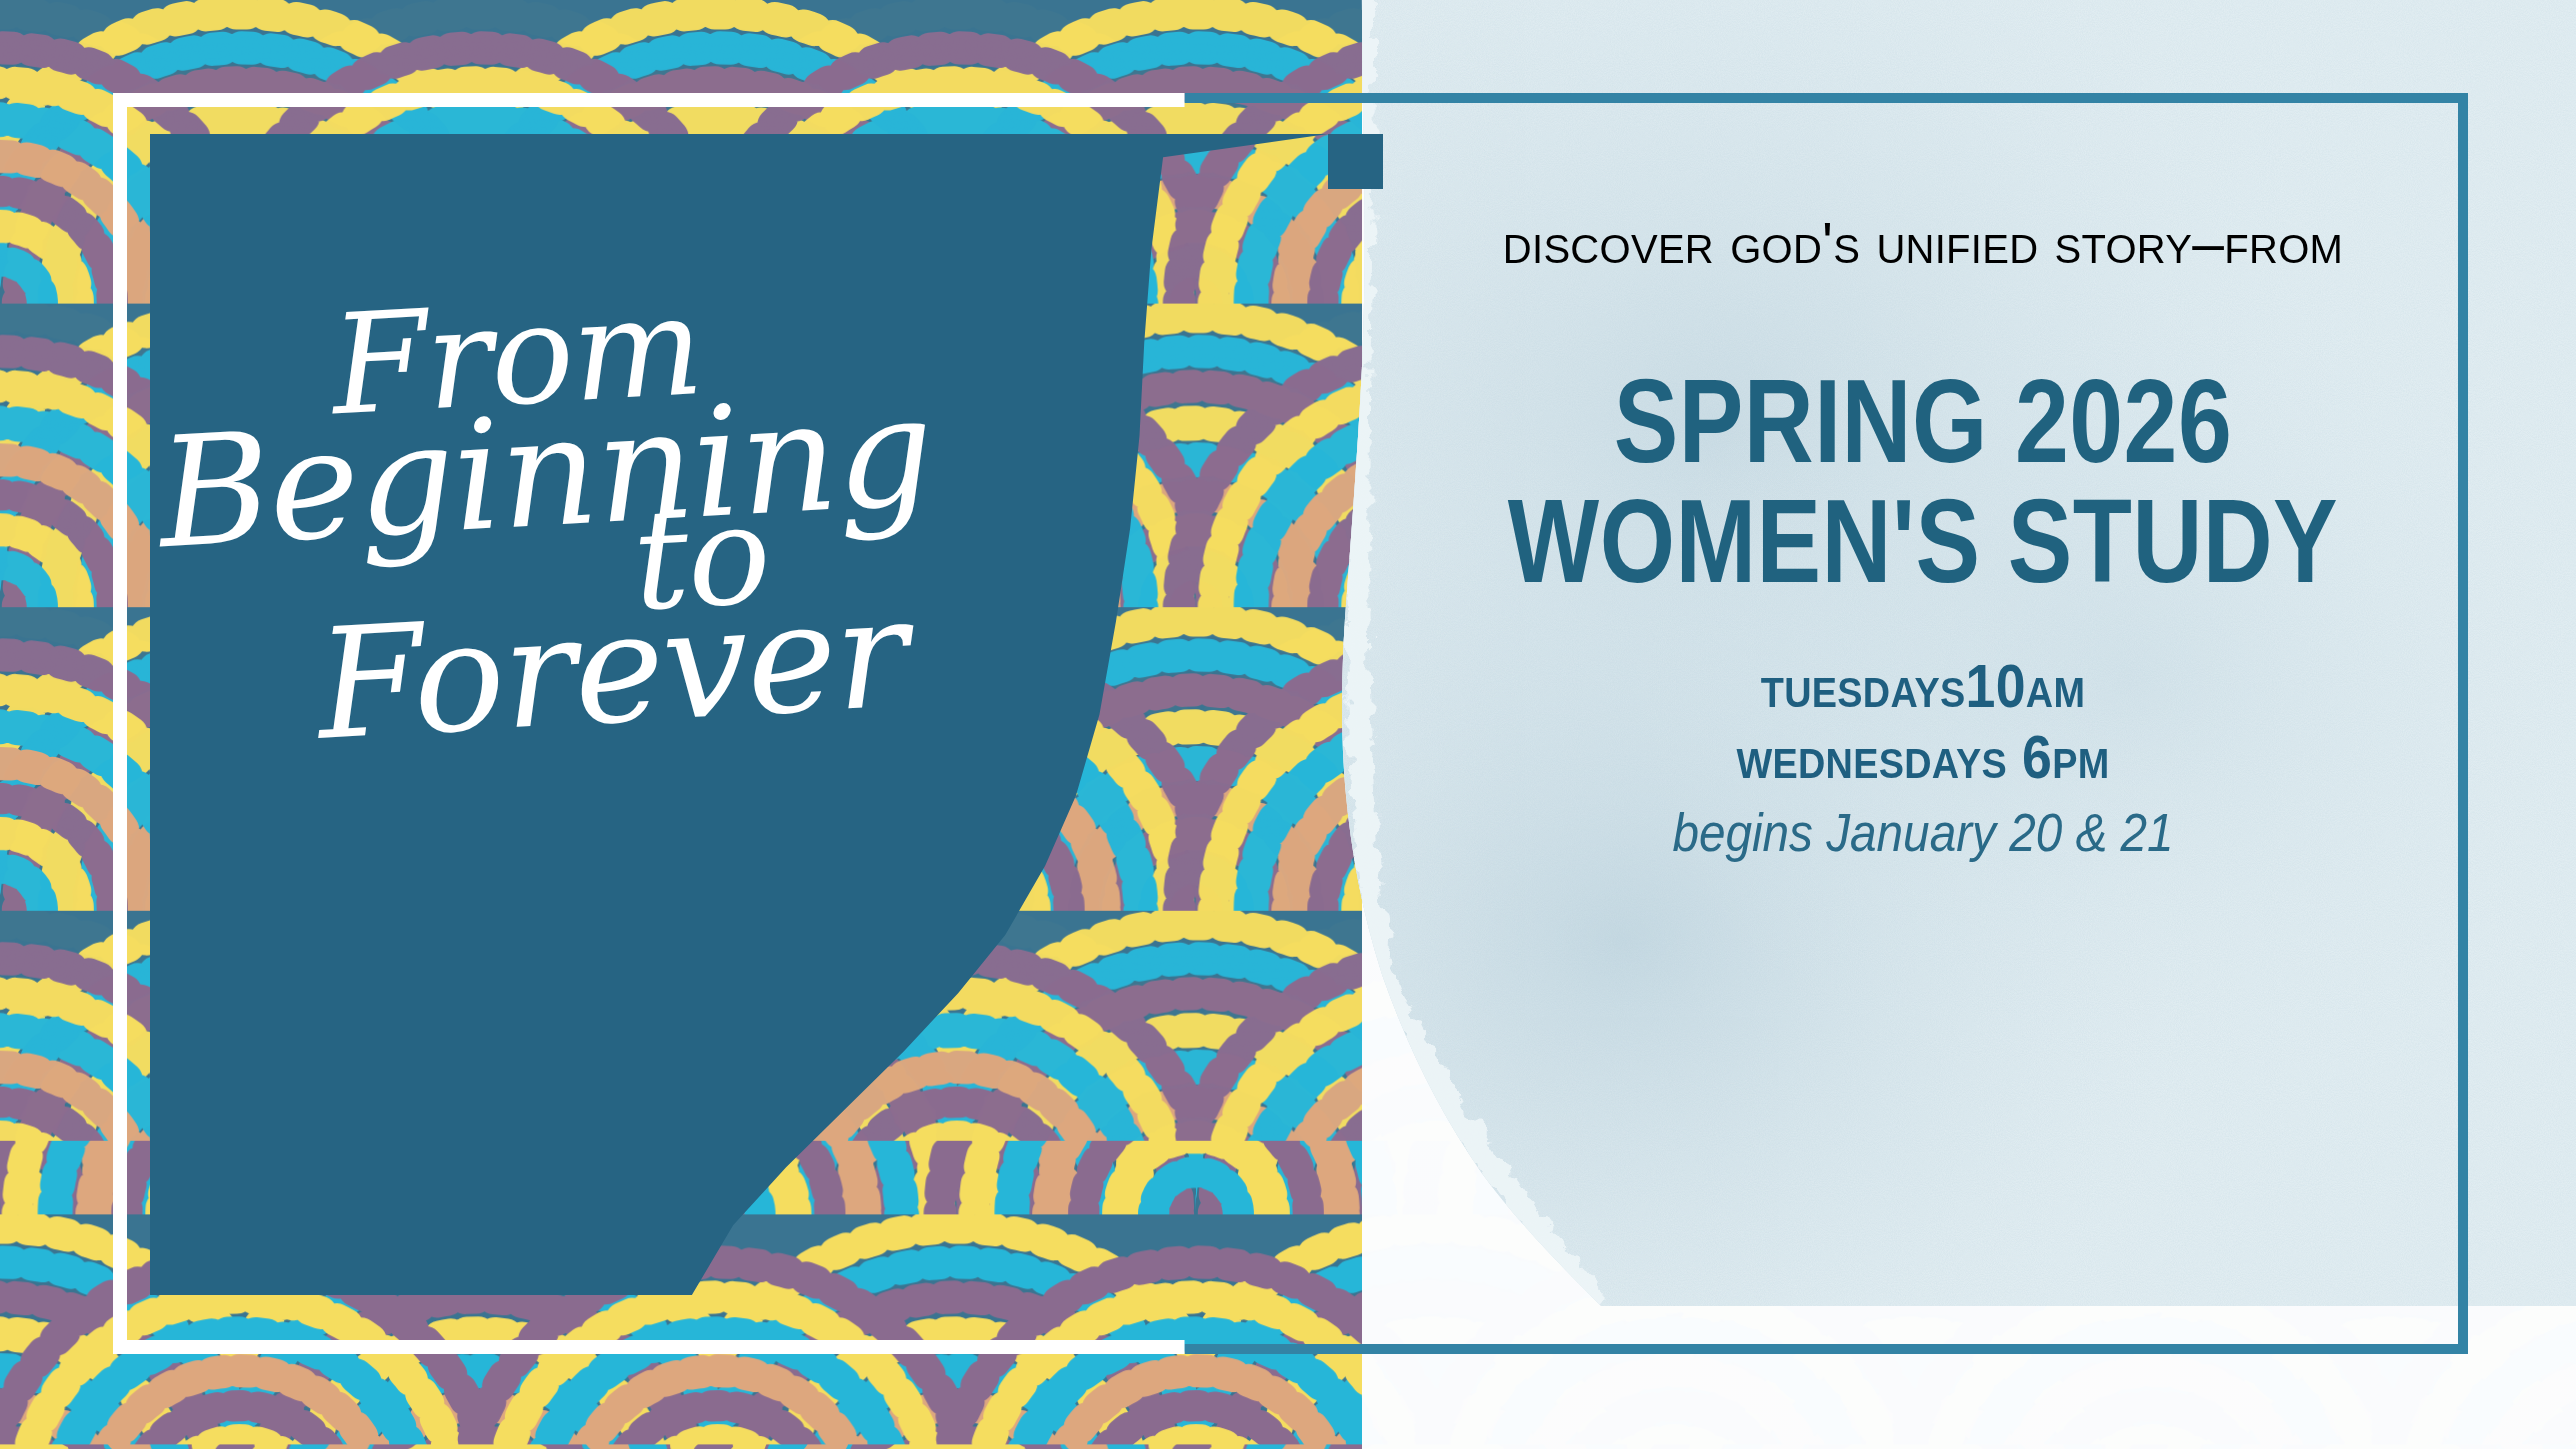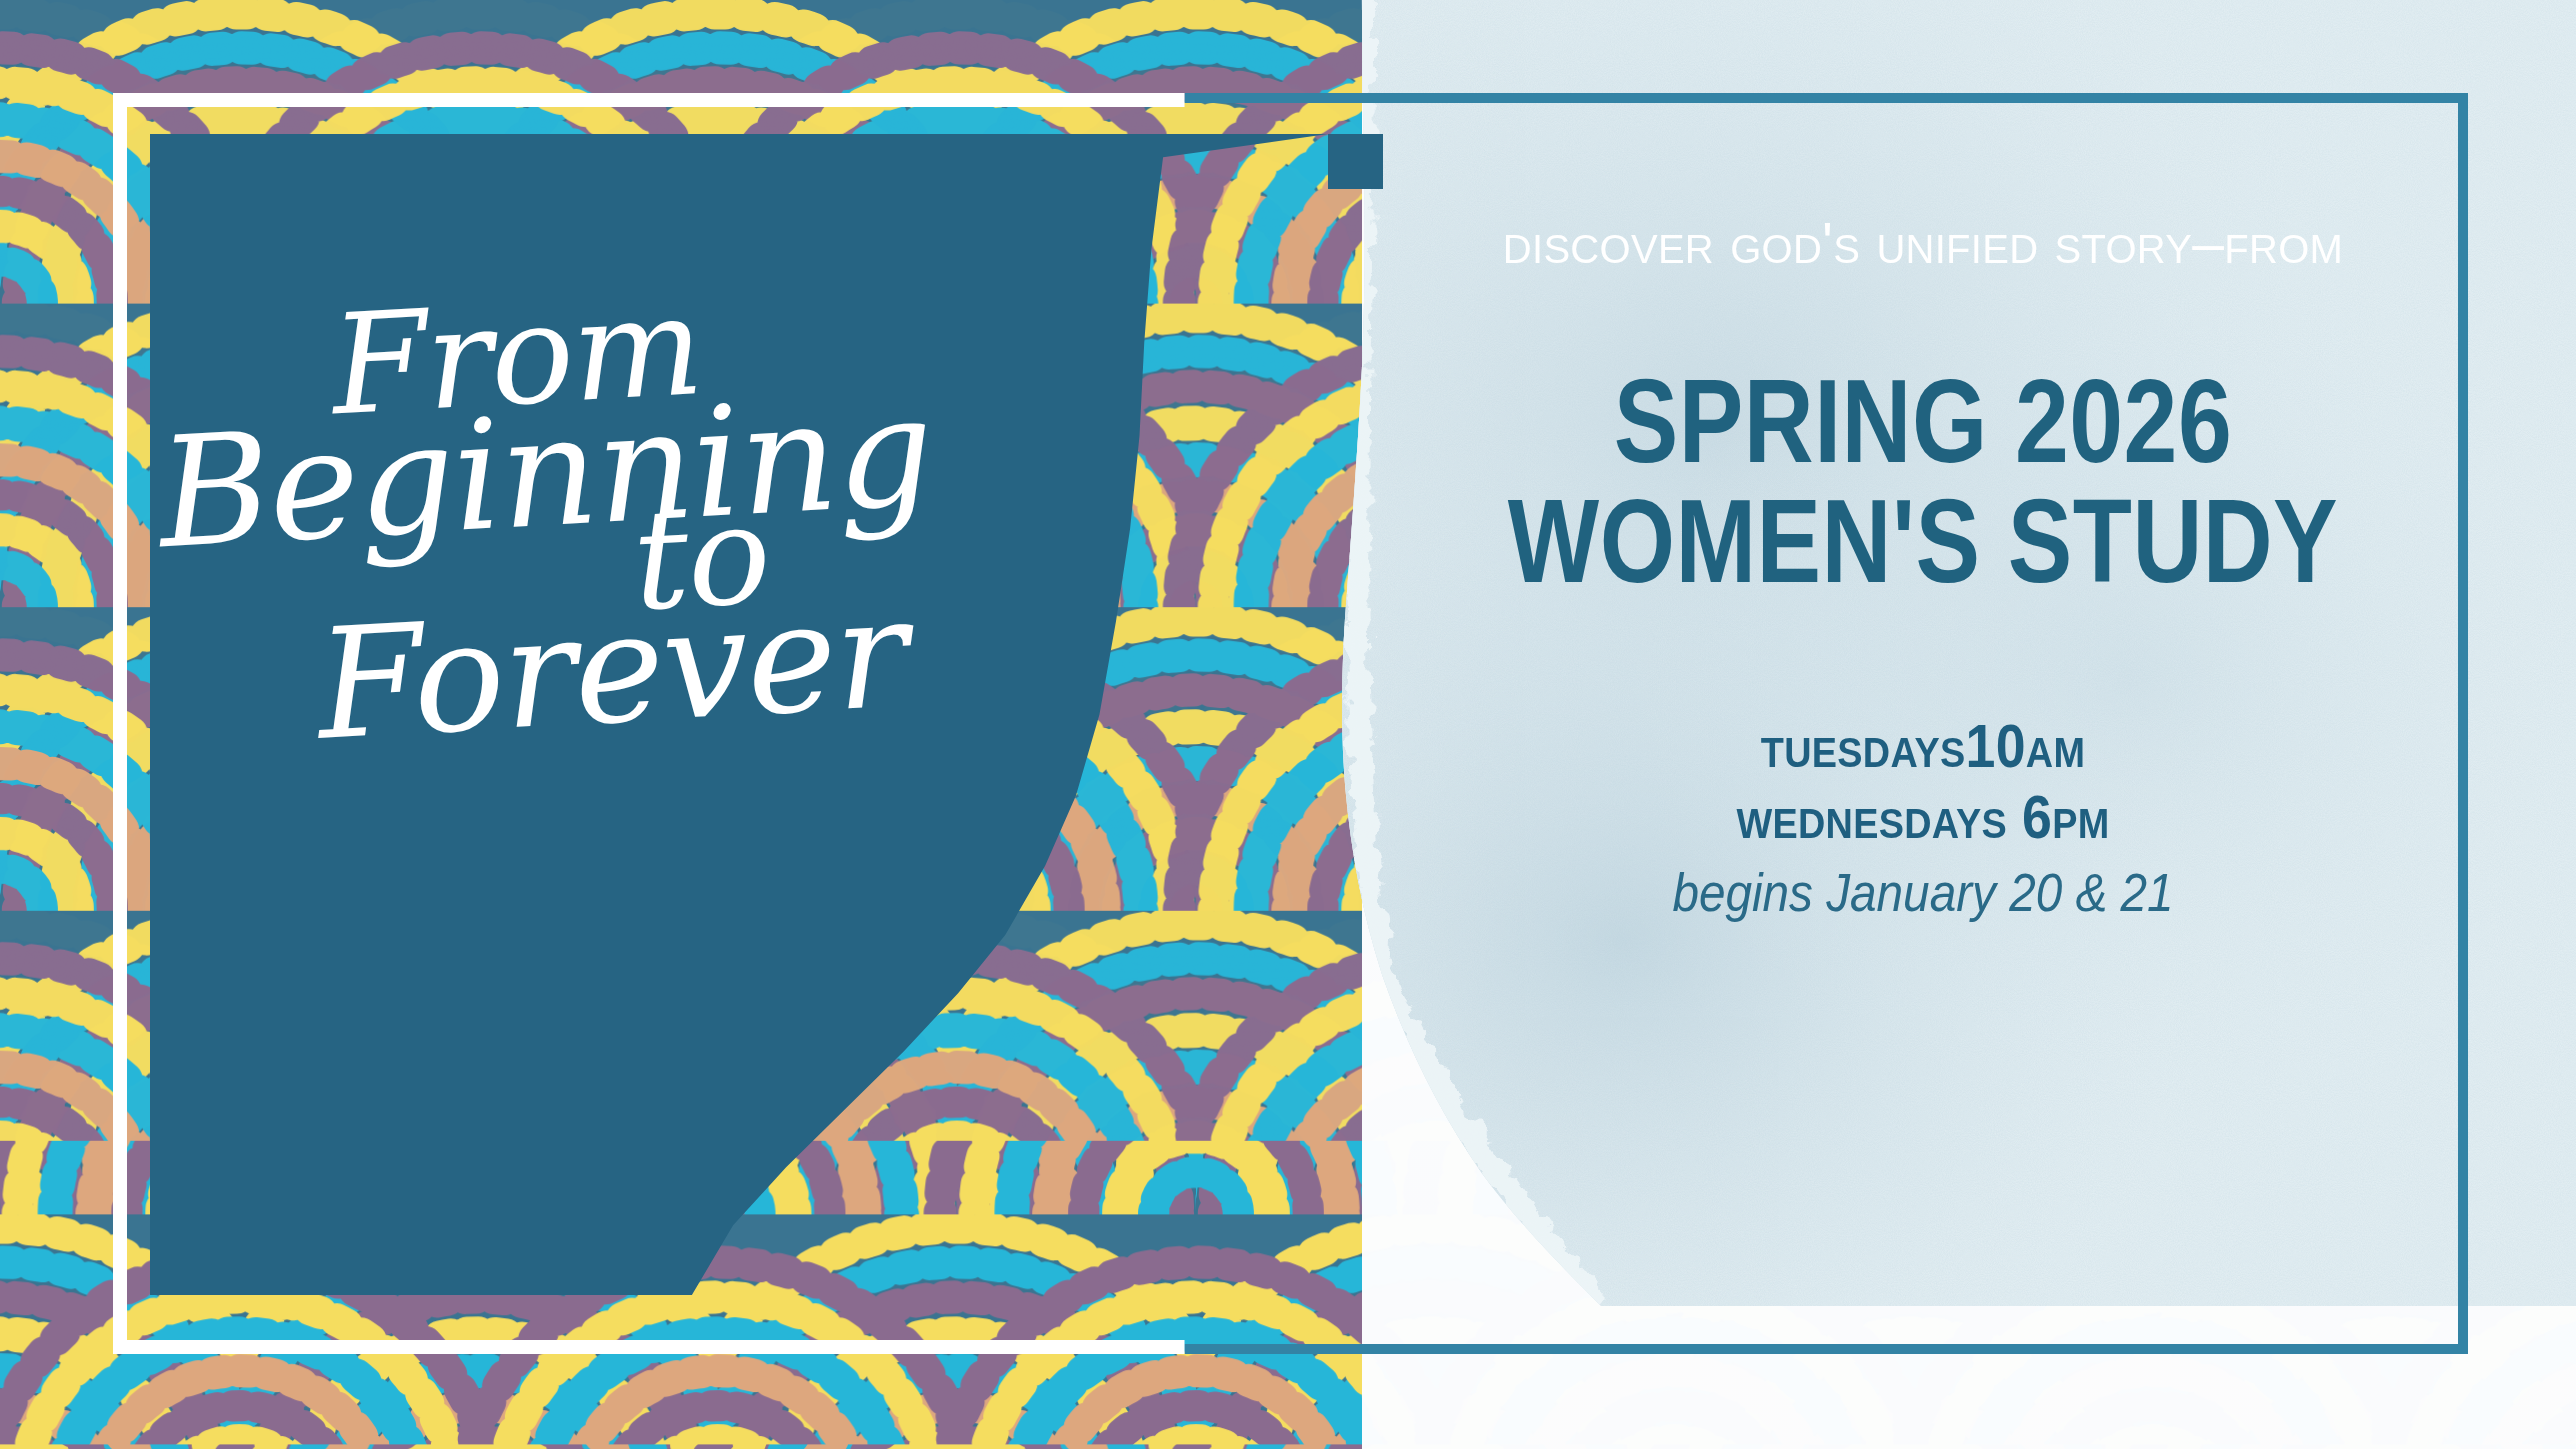--- a/index.html
+++ b/index.html
@@ -120,38 +120,38 @@
   }
 
   .tagline {
     font-family:"Liberation Sans", sans-serif;
     font-variant:small-caps;
     text-transform:lowercase;
     font-size:57px;
     line-height:1.26;
     letter-spacing:0.005em;
     font-weight:400;
-    color:#ffffff;
+    color:#000000;
     margin-top:33px;
   }
 
   .headline {
     margin-top:81px;
     font-family:"Liberation Sans Narrow","Liberation Sans", sans-serif;
     font-weight:700;
     font-size:118px;
     line-height:1.02;
     letter-spacing:0.005em;
     color:#20627f;
     transform:scaleX(0.82);
     transform-origin:center top;
   }
 
   .schedule {
-    margin-top:109px;
+    margin-top:49px;
   }
   .sched-line {
     font-family:"Liberation Sans", sans-serif;
     font-variant:small-caps;
     text-transform:lowercase;
     font-weight:700;
     font-size:61px;
     line-height:1.17;
     letter-spacing:0.005em;
     color:#1f5f80;

